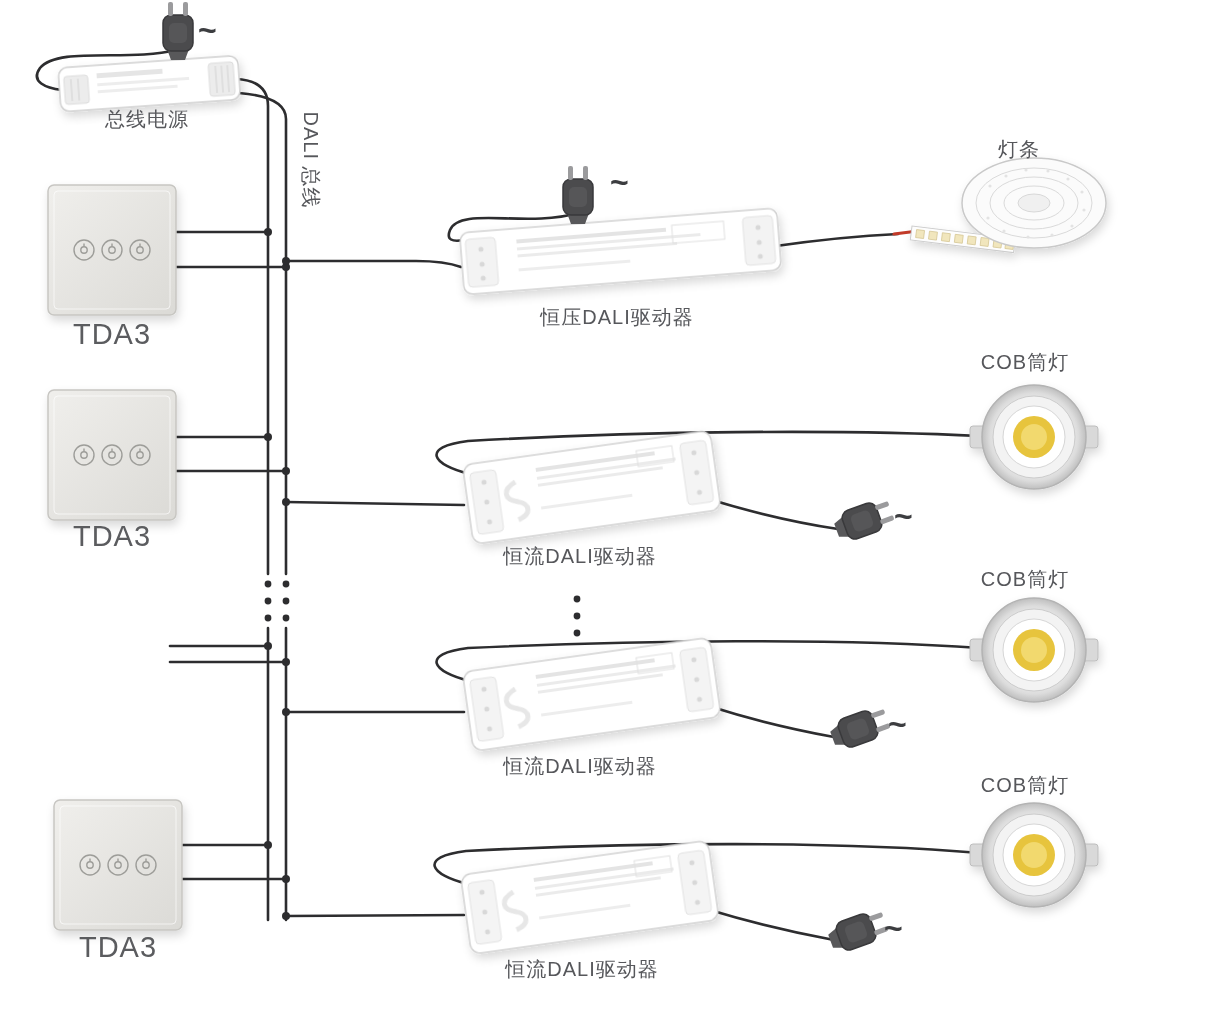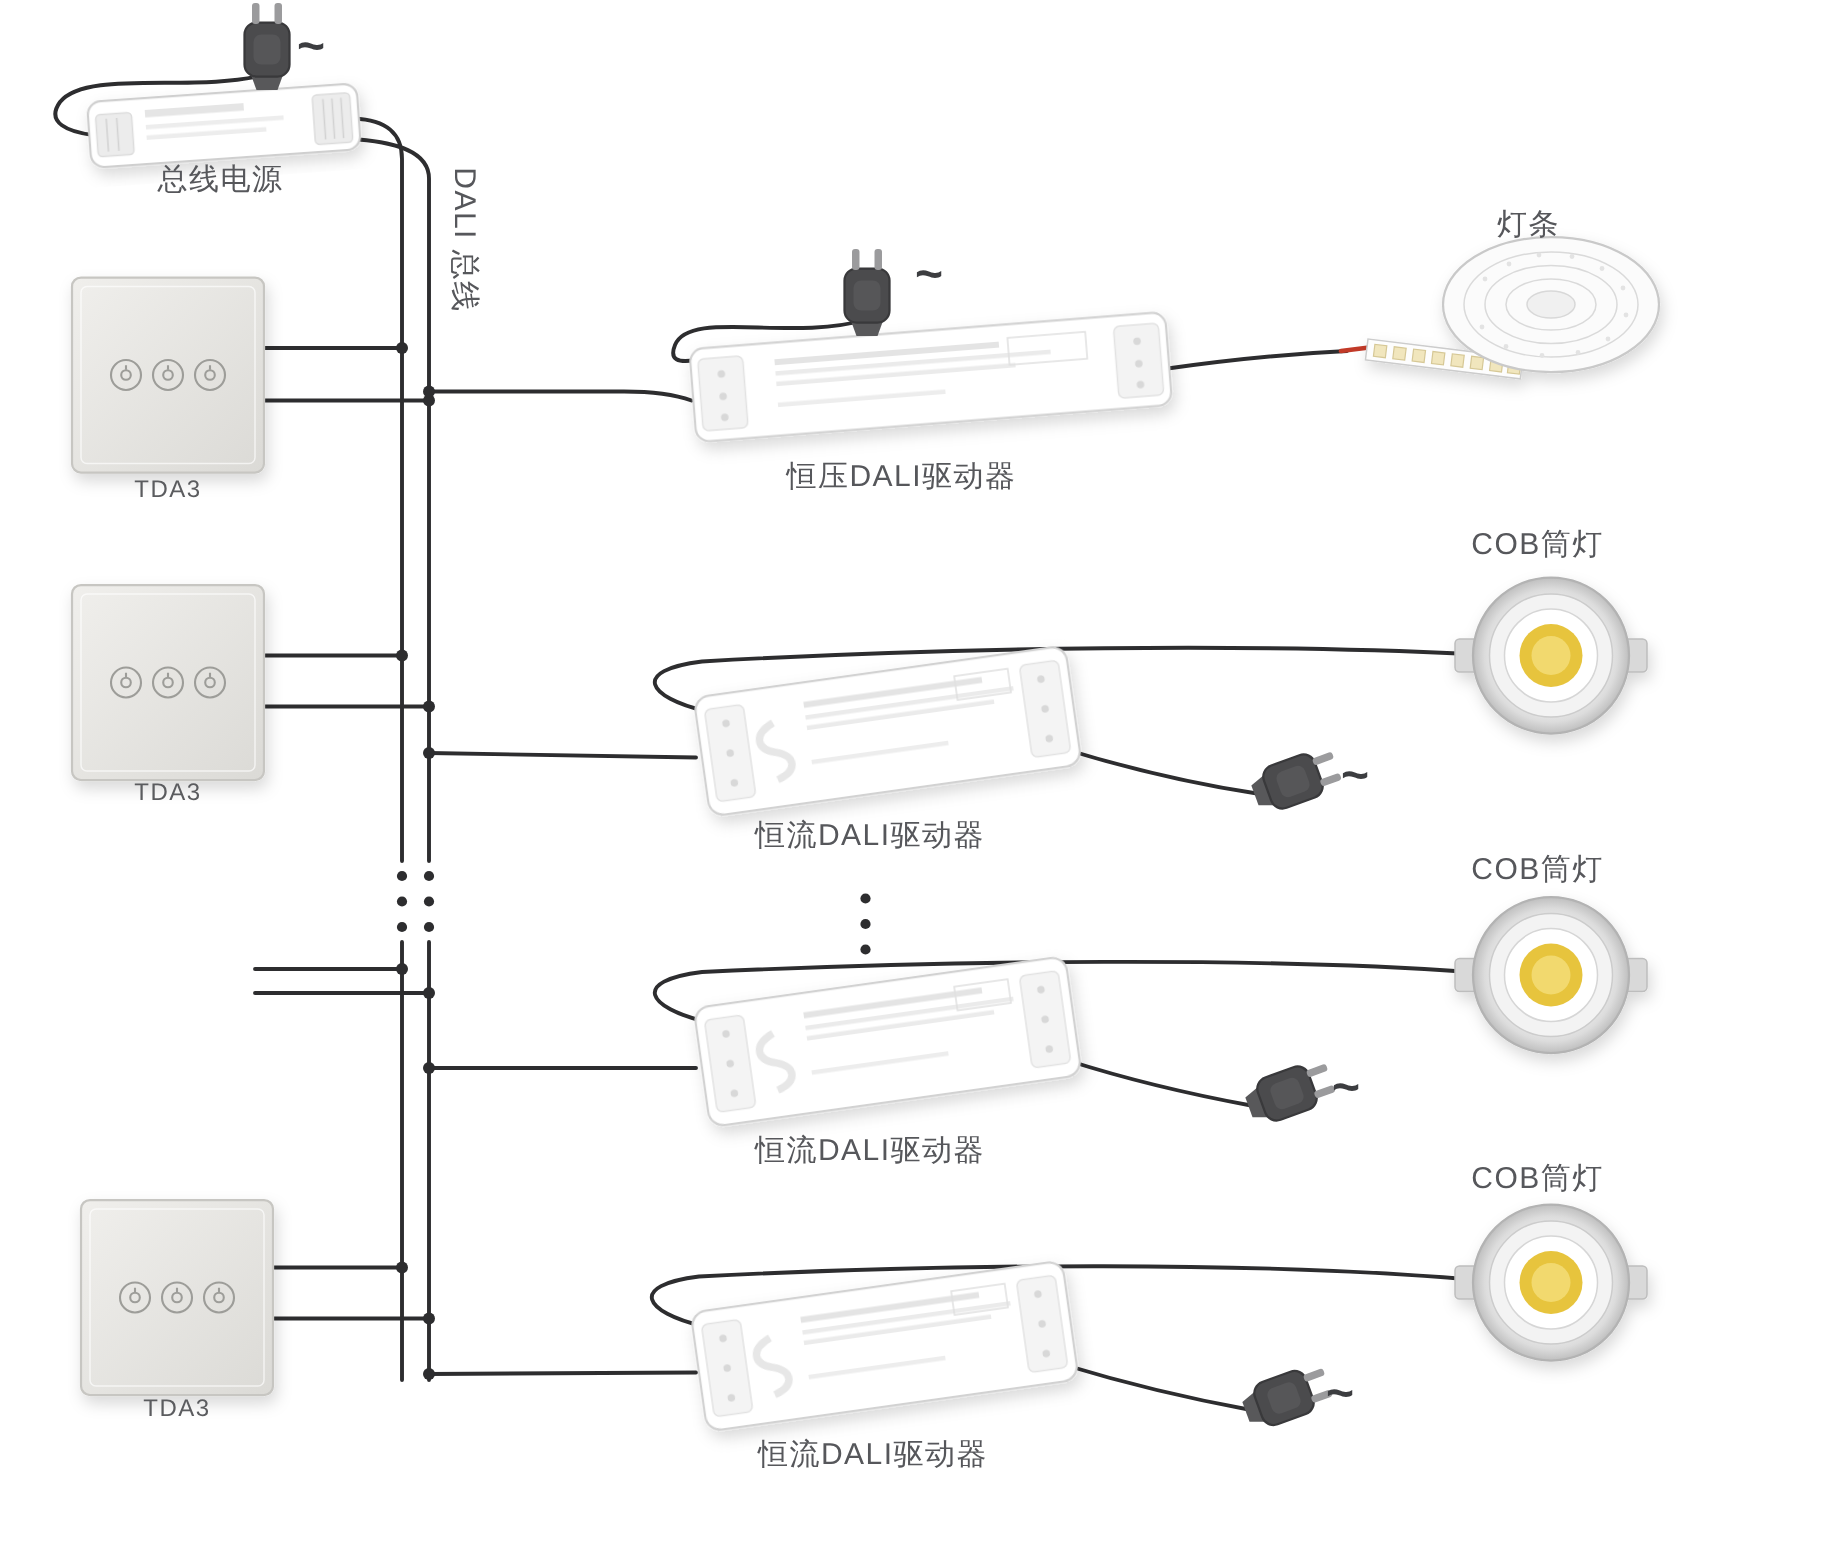--- a/index.html
+++ b/index.html
@@ -1,21 +1,21 @@
 <!DOCTYPE html>
 <html><head>
 <meta charset="utf-8">
 <style>
   html,body{margin:0;padding:0;background:#ffffff;}
   #stage{position:relative;width:1220px;height:1036px;background:#ffffff;overflow:hidden;
          font-family:"Liberation Sans","DejaVu Sans",sans-serif;}
   #art{position:absolute;left:0;top:0;}
   .lbl{position:absolute;color:#56575b;font-size:20px;white-space:nowrap;
        transform:translateX(-50%);letter-spacing:1px;}
-  .lbl-tda{position:absolute;color:#5b5c5f;font-size:16px;white-space:nowrap;
+  .lbl-tda{position:absolute;color:#5b5c5f;font-size:29px;white-space:nowrap;
        transform:translateX(-50%);letter-spacing:1px;}
   .ac{position:absolute;color:#3c3d40;font-size:32px;font-weight:600;line-height:1;}
   .vert{position:absolute;color:#56575b;font-size:20px;white-space:nowrap;
         transform:translate(-50%,-50%) rotate(90deg);letter-spacing:1px;}
 </style>
 </head>
 <body>
 
 <div id="stage">
 
@@ -274,21 +274,21 @@
 
 <div class="ac" style="left:198px;top:14px;">~</div>
 <div class="lbl" style="left:147px;top:106px;">总线电源</div>
 <div class="vert" style="left:310px;top:160px;">DALI 总线</div>
 
 <div class="lbl-tda" style="left:112px;top:318px;">TDA3</div>
 <div class="lbl-tda" style="left:112px;top:520px;">TDA3</div>
 <div class="lbl-tda" style="left:118px;top:931px;">TDA3</div>
 
 <div class="ac" style="left:610px;top:166px;">~</div>
-<div class="lbl" style="left:601px;top:304px;">恒压DALI驱动器</div>
+<div class="lbl" style="left:617px;top:304px;">恒压DALI驱动器</div>
 <div class="lbl" style="left:1019px;top:136px;font-family:Liberation Mono, monospace;">灯条</div>
 
 <div class="lbl" style="left:1025px;top:349px;">COB筒灯</div>
 <div class="lbl" style="left:580px;top:543px;">恒流DALI驱动器</div>
 <div class="ac" style="left:894px;top:500px;">~</div>
 
 <div class="lbl" style="left:1025px;top:566px;">COB筒灯</div>
 <div class="lbl" style="left:580px;top:753px;">恒流DALI驱动器</div>
 <div class="ac" style="left:888px;top:708px;">~</div>
 

